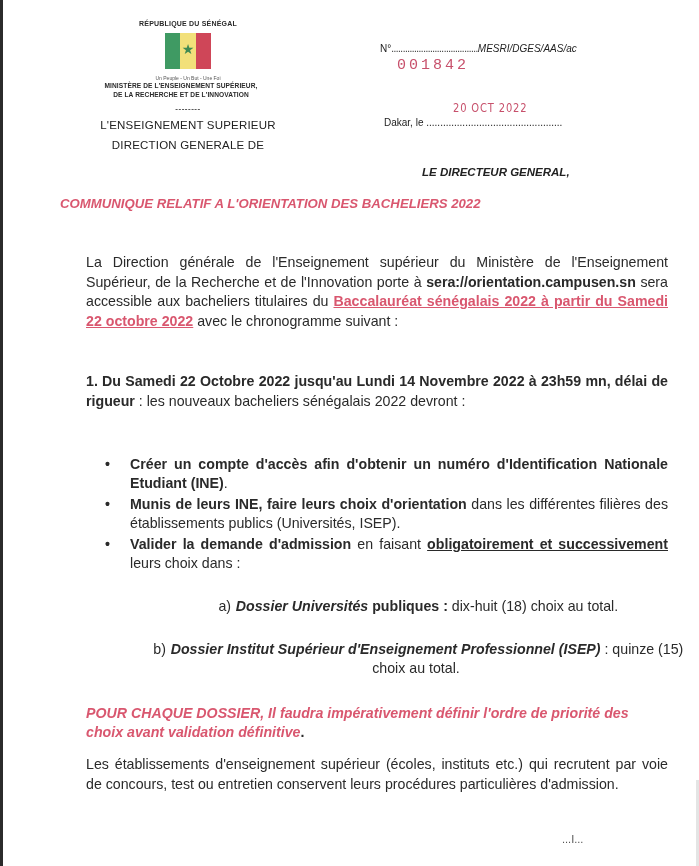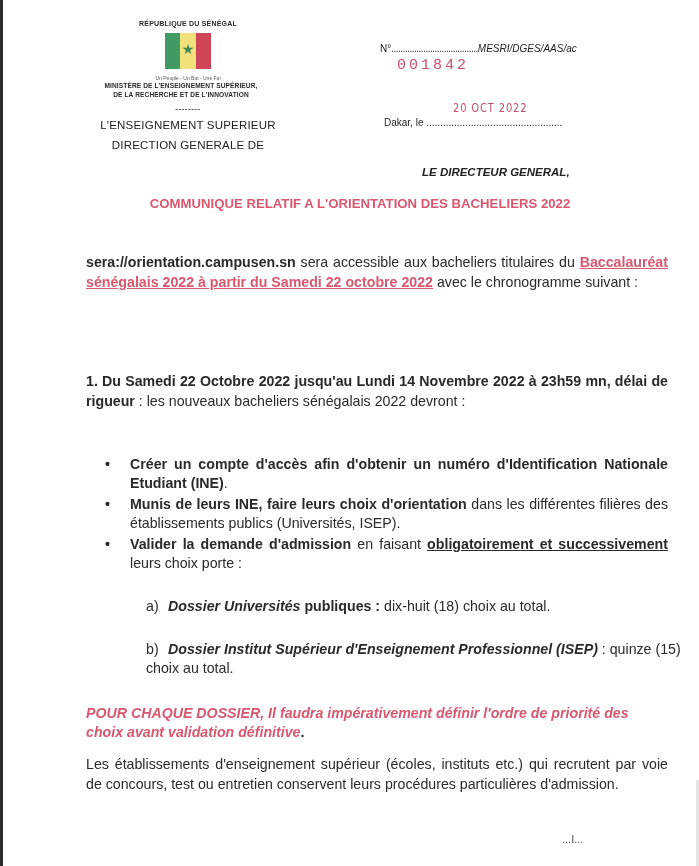--- a/index.html
+++ b/index.html
@@ -27,36 +27,36 @@
     .hdr-right { position: absolute; left: 380px; top: 20px; width: 300px; }
     .stamp-num { position: absolute; left: 17px; top: 0; font-family: Liberation Mono, monospace; font-size: 15px; color: #c7506b; letter-spacing: 3px; margin-top: 37px; }
     .ref-line { position: absolute; left: 0; top: 23px; font-size: 10px; color: #222; white-space: nowrap; }
     .ref-line .dots { color: #333; letter-spacing: -0.5px; }
     .ref-line .code { font-style: italic; font-size: 10px; }
     .dakar { position: absolute; left: 4px; top: 97px; font-size: 10px; color: #222; white-space: nowrap; }
     .stamp-date { position: absolute; left: 73px; top: 80px; font-family: "DejaVu Sans Condensed", "DejaVu Sans", sans-serif; font-size: 13px; color: #c7506b; letter-spacing: 1px; transform: scaleX(0.85); transform-origin: left; }
     .directeur { position: absolute; left: 42px; top: 146px; font-size: 11.5px; font-style: italic; font-weight: bold; color: #222; }
 
     
-    .title { position: absolute; left: 60px; top: 196px; width: 600px; text-align: center; color: #d9576f; font-weight: bold; font-size: 13.2px; line-height: 16px; }
+    .title { position: absolute; left: 60px; top: 196px; width: 600px; text-align: left; color: #d9576f; font-weight: bold; font-size: 13.2px; line-height: 16px; font-style: italic; }
 
     
     .para { position: absolute; left: 86px; width: 582px; font-size: 14.2px; line-height: 19.5px; color: #2a2a2a; text-align: justify; }
     .p1 { top: 253px; }
     .p1 .row { display: flex; justify-content: space-between; }
     .red-ul { color: #d9576f; font-weight: bold; text-decoration: underline; }
     .b { font-weight: bold; }
     .p2 { top: 372px; }
     .bullets { position: absolute; left: 105px; top: 455px; width: 563px; font-size: 14.2px; line-height: 19px; }
     .bullet { display: flex; margin-bottom: 2px; }
     .bullet .dot { width: 25px; flex: none; font-weight: bold; }
     .bullet .txt { flex: 1; text-align: justify; }
     .ul { text-decoration: underline; }
 
-    .sub { position: absolute; left: 146px; width: 540px; font-size: 14.2px; line-height: 19px; }
+    .sub { position: absolute; left: 146px; width: 540px; font-size: 14.2px; line-height: 19px; text-align: center; }
     .sub-a { top: 597px; }
     .sub-b { top: 640px; }
     .sub .lbl { display: inline-block; width: 22px; }
     .bi { font-weight: bold; font-style: italic; }
 
     .note { position: absolute; left: 86px; top: 704px; width: 582px; font-size: 14.2px; line-height: 19px; color: #d9576f; font-style: italic; font-weight: bold; }
     .p3 { top: 755px; }
     .cont { position: absolute; left: 562px; top: 833px; font-size: 11px; color: #555; }
   </style>
 </head>
@@ -92,39 +92,40 @@
     <span>Dakar, le</span> <span class="dots">.................................................</span>
   </div>
   <div class="directeur">LE DIRECTEUR GENERAL,</div>
 </div>
 
 <div class="title">
   <div>COMMUNIQUE RELATIF A L'ORIENTATION DES BACHELIERS 2022</div>
 </div>
 
 <div class="para p1">
+  <span>La Direction générale de l'Enseignement supérieur du  Ministère de l'Enseignement Supérieur, de la Recherche et de l'Innovation porte à</span>
   <span class="b">sera://orientation.campusen.sn</span><span> sera accessible aux bacheliers titulaires du </span><span class="red-ul">Baccalauréat sénégalais 2022 à partir du Samedi 22 octobre 2022</span><span> avec le chronogramme suivant :</span>
 </div>
 
 <div class="para p2">
   <span class="b">1. Du Samedi 22 Octobre 2022 jusqu'au Lundi 14 Novembre 2022 à 23h59 mn, délai de rigueur</span><span> : les nouveaux bacheliers sénégalais 2022 devront :</span>
 </div>
 
 <div class="bullets">
   <div class="bullet">
     <span class="dot">•</span>
     <span class="txt"><span class="b">Créer un compte d'accès afin d'obtenir un numéro d'Identification Nationale Etudiant (INE)</span><span>.</span></span>
   </div>
   <div class="bullet">
     <span class="dot">•</span>
     <span class="txt"><span class="b">Munis de leurs INE, faire leurs choix d'orientation</span><span> dans les différentes filières des établissements publics (Universités, ISEP).</span></span>
   </div>
   <div class="bullet">
     <span class="dot">•</span>
-    <span class="txt"><span class="b">Valider la demande d'admission</span><span> en faisant </span><span class="b ul">obligatoirement et successivement</span><span> leurs choix porte :</span></span>
+    <span class="txt"><span class="b">Valider la demande d'admission</span><span> en faisant </span><span class="b ul">obligatoirement et successivement</span><span> leurs choix dans :</span></span>
   </div>
 </div>
 
 <div class="sub sub-a">
   <span class="lbl">a)</span><span class="bi">Dossier Universités</span><span class="b"> publiques :</span><span> dix-huit (18) choix au total.</span>
 </div>
 <div class="sub sub-b">
   <span class="lbl">b)</span><span class="bi">Dossier Institut Supérieur d'Enseignement Professionnel (ISEP)</span><span> : quinze (15) choix au total.</span>
 </div>
 

